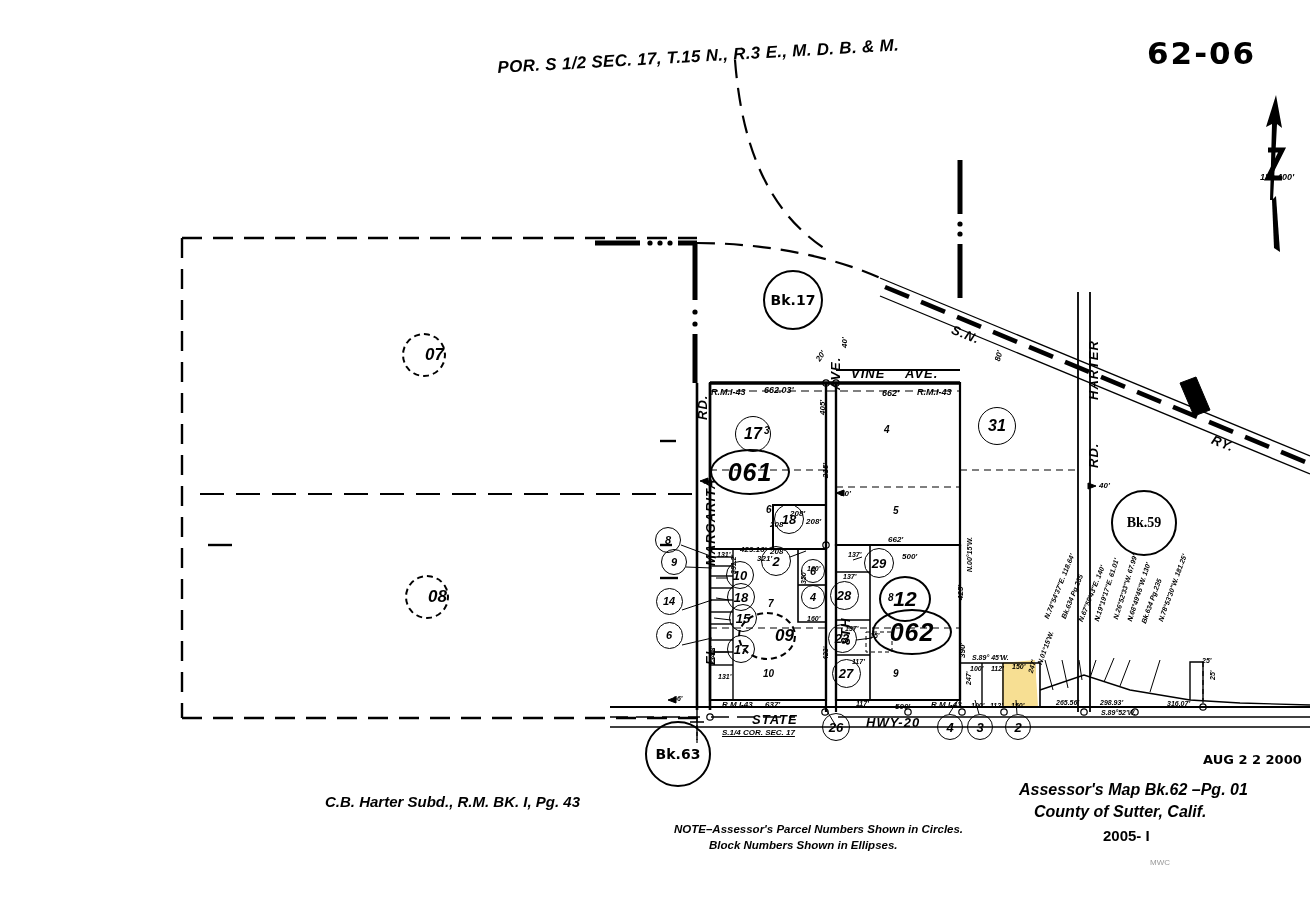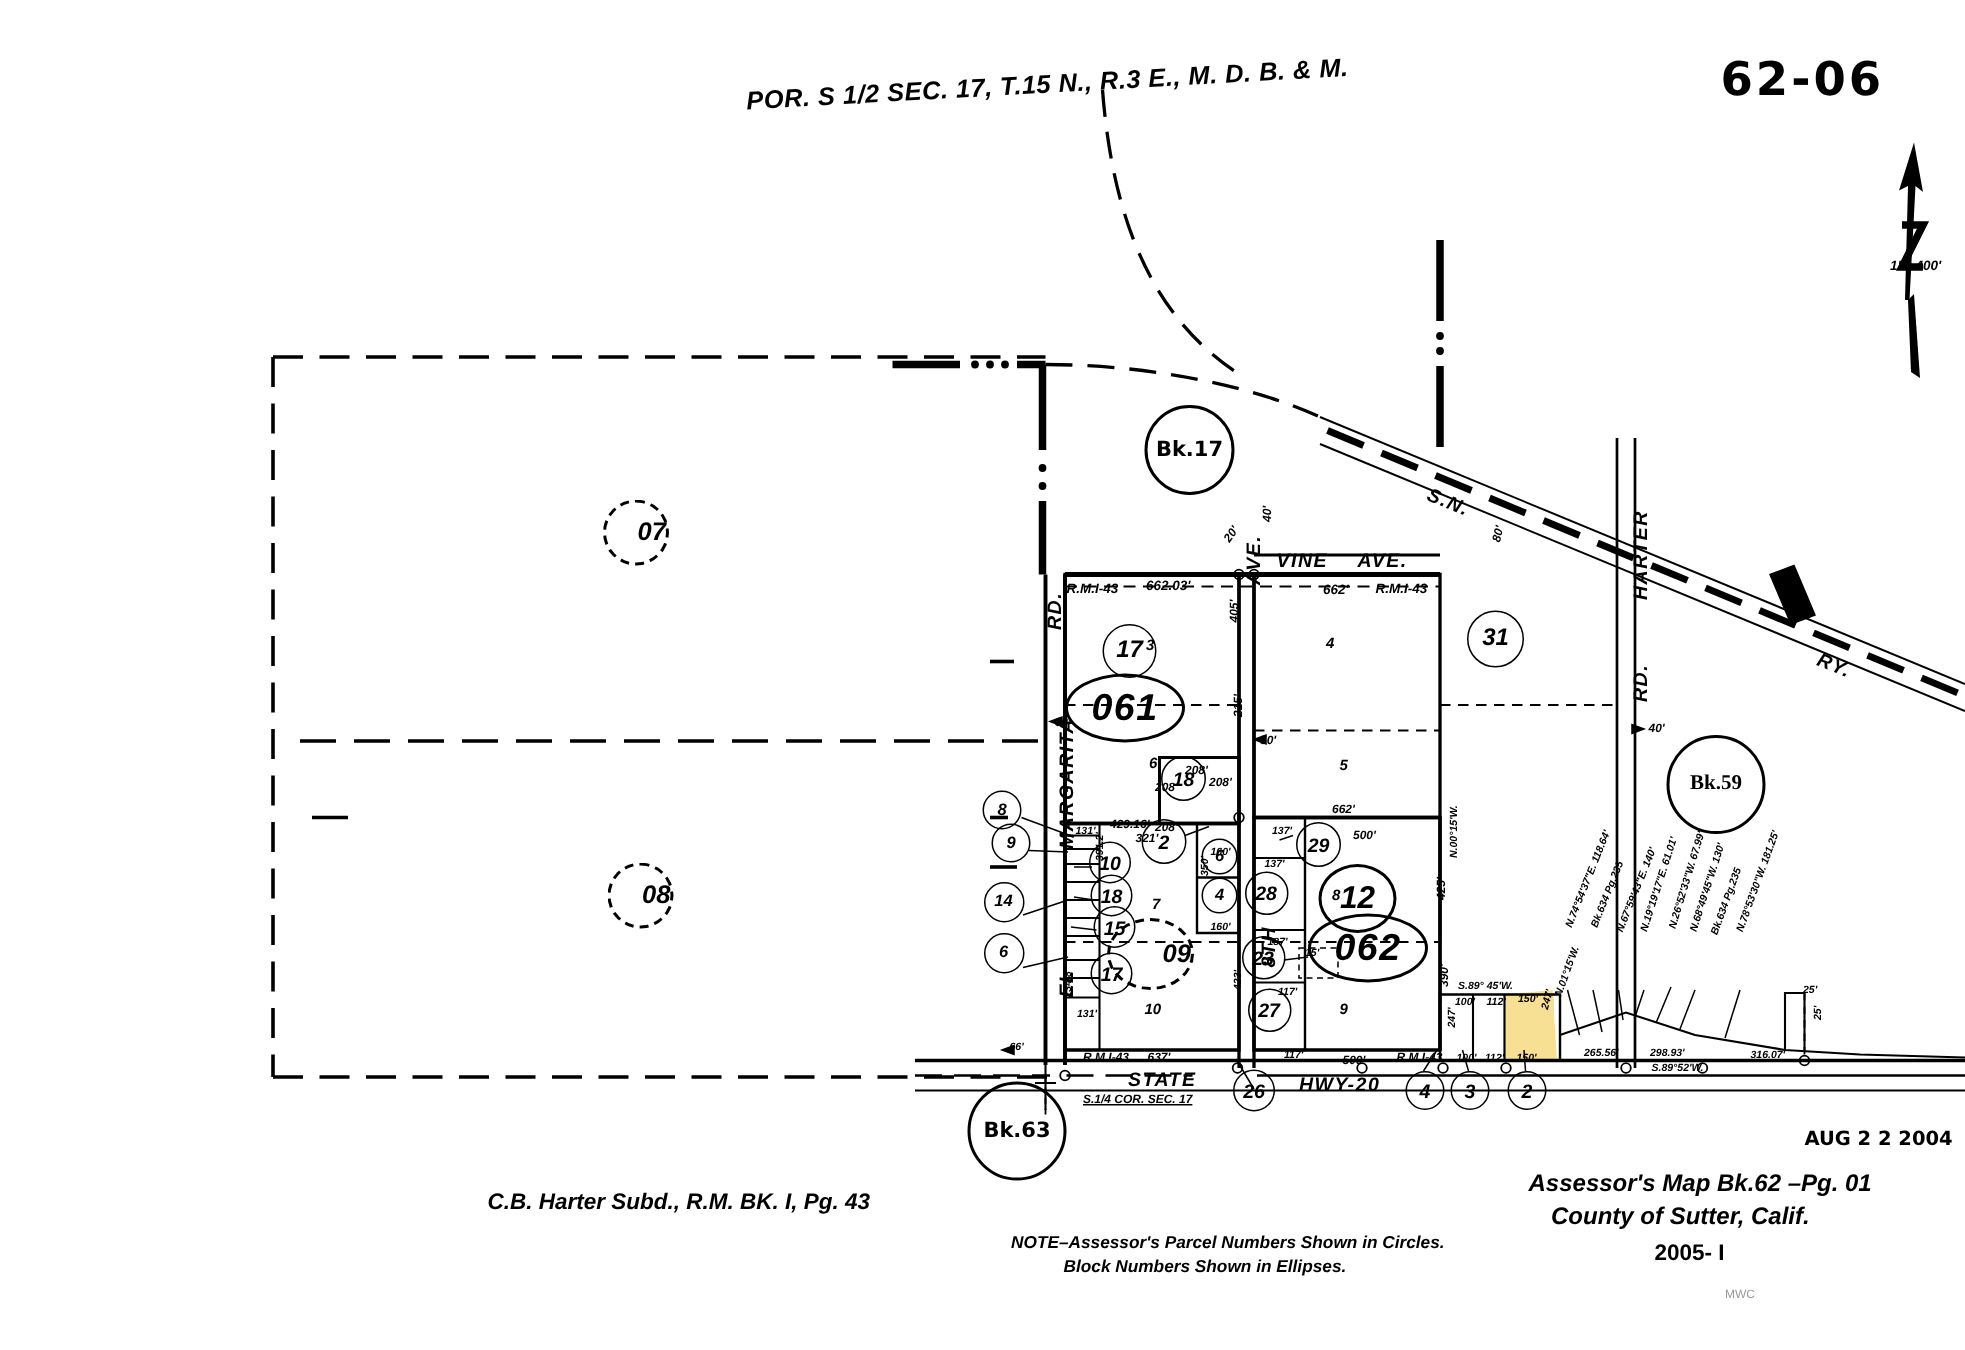--- a/index.html
+++ b/index.html
@@ -205,21 +205,21 @@
 
   <div class="txt title" style="left:497px;top:58px;transform:rotate(-3.2deg);transform-origin:left top;">POR. S 1/2  SEC. 17, T.15 N., R.3 E., M. D. B. &amp; M.</div>
 
   <div class="txt scale" style="left:1260px;top:172px;">1"= 400'</div>
 
   <div class="txt foot-i" style="left:325px;top:793px;">C.B. Harter Subd., R.M. BK. I, Pg. 43</div>
 
   <div class="txt note" style="left:674px;top:823px;">NOTE–Assessor's Parcel Numbers Shown in Circles.</div>
   <div class="txt note" style="left:709px;top:839px;">Block Numbers Shown in Ellipses.</div>
 
-  <div class="txt stampdate" style="left:1203px;top:752px;">AUG 2 2 2004</div>
+  <div class="txt stampdate" style="left:1203px;top:752px;">AUG 2 2 2000</div>
   <div class="txt foot-i" style="left:1019px;top:781px;font-size:16px;">Assessor's Map  Bk.62 –Pg. 01</div>
   <div class="txt foot-i" style="left:1034px;top:803px;font-size:16px;">County of Sutter, Calif.</div>
   <div class="txt" style="left:1103px;top:827px;font-size:15px;font-weight:bold;">2005- I</div>
   <div class="txt" style="left:1150px;top:858px;font-size:8px;color:#999;text-align:center;">MWC</div>
 
   <div id="layer-books">
       <div class="bkcirc" style="left: 763px; top: 270px; width: 56px; height: 56px;">
         <span>Bk.17</span>
       </div>
       <div class="bkcirc" style="left: 1111px; top: 490px; width: 62px; height: 62px; font-family: Liberation Serif, serif;">

